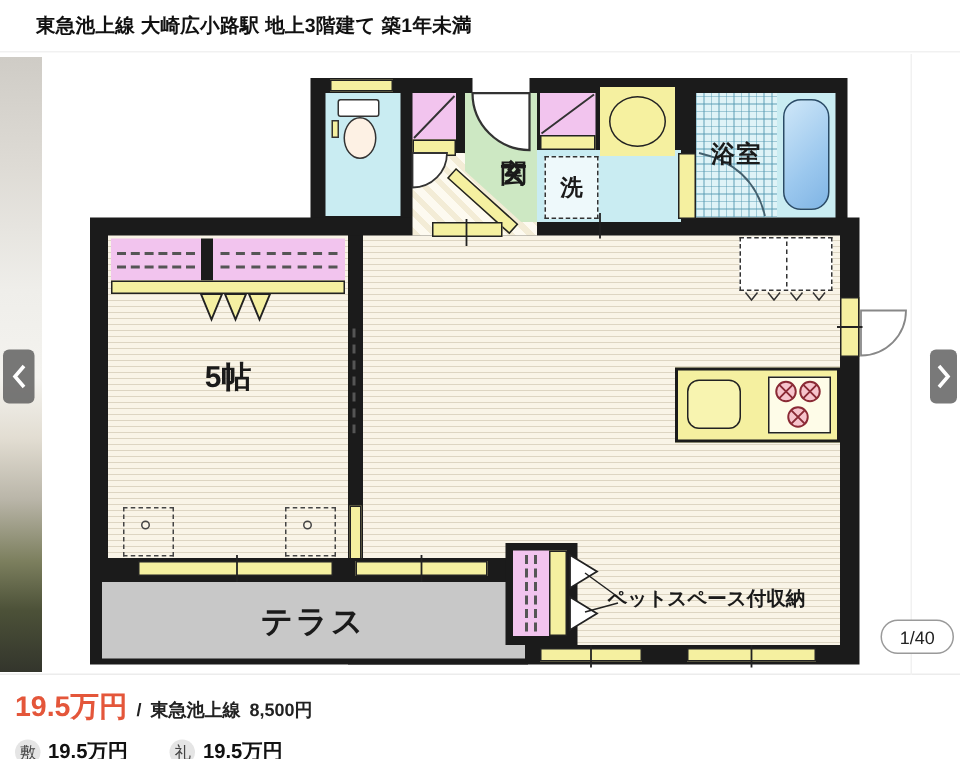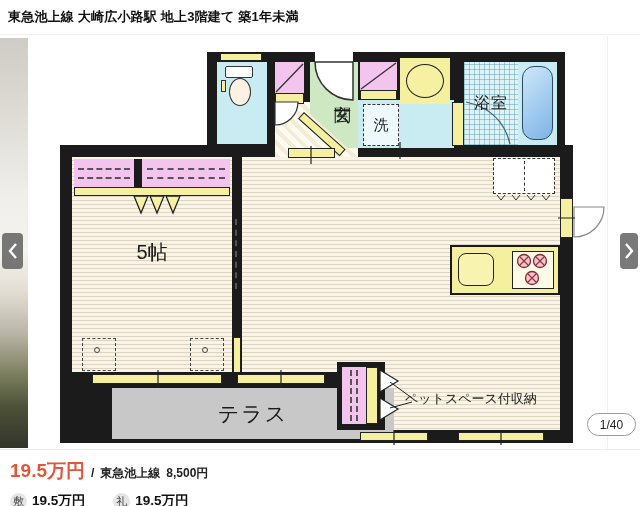--- a/index.html
+++ b/index.html
@@ -2,21 +2,21 @@
 <html><head>
 <meta charset="utf-8">
 <style>
   html,body{margin:0;padding:0;}
   .screen{position:relative;width:640px;height:506px;background:#fff;overflow:hidden;
           font-family:"Liberation Sans","DejaVu Sans",sans-serif;}
   .abs{position:absolute;}
   
   .header{position:absolute;left:0;top:0;width:640px;height:35px;background:#fff;
           border-bottom:1px solid #f1f1f1;display:flex;align-items:center;
-          padding:0 8px;box-sizing:border-box;}
+          padding:0 24px;box-sizing:border-box;}
   .header .title{font-size:13px;font-weight:bold;color:#111;letter-spacing:.2px;}
   
   .gallery{position:absolute;left:0;top:36px;width:640px;height:414px;background:#fff;
            border-bottom:1px solid #ececec;box-sizing:border-box;}
   .prev-strip{position:absolute;left:0;top:2px;width:28px;height:410px;
     background:linear-gradient(180deg,#cfccc6 0%,#dedbd5 18%,#efeeea 38%,#f4f3ef 52%,
       #e2ddd2 62%,#b9b5a8 72%,#7c7f5e 82%,#4c5138 90%,#33352c 100%);}
   .slide-gap{position:absolute;left:607px;top:0;width:1px;height:414px;background:#f1f1f1;}
   .nav-btn{position:absolute;border:none;border-radius:4px;background:rgba(92,92,92,.82);
            display:flex;align-items:center;justify-content:center;cursor:pointer;padding:0;}
@@ -30,21 +30,21 @@
   .stripes{background:repeating-linear-gradient(180deg,#f9f4e7 0 3px,#ddd5c2 3px 4px);}
   .diag{background:repeating-linear-gradient(45deg,#f3ecd6 0 4px,#fdfaf0 4px 9px);}
   .checker{background-color:#dff3f7;background-image:
      repeating-linear-gradient(0deg,rgba(80,150,175,.45) 0 1px,transparent 1px 5px),
      repeating-linear-gradient(90deg,rgba(80,150,175,.45) 0 1px,transparent 1px 5px);}
   .lblue{background:#c9ecf2;}
   .pink{background:#f2c4ee;}
   .yellow{background:#f5f0a0;}
   .green{background:#cde8c3;}
   .gray{background:#c8c8c8;}
-  .plan-label{color:#1a1a1a;font-weight:normal;text-align:center;z-index:30;}
+  .plan-label{color:#1a1a1a;font-weight:bold;text-align:center;z-index:30;}
   .dashline{position:absolute;left:6%;width:88%;height:0;border-top:2px dashed #555;}
   .vdash{position:absolute;top:5%;height:90%;width:0;border-left:2px dashed #555;}
   .overlay-svg{position:absolute;left:0;top:0;z-index:20;pointer-events:none;}
   
   .price{position:absolute;left:0;top:451px;width:640px;height:55px;background:#fff;
          padding:7px 10px 0;box-sizing:border-box;}
   .row1{display:flex;align-items:baseline;gap:6px;}
   .rent{font-size:19px;font-weight:bold;color:#e4563a;}
   .fee{font-size:12px;font-weight:bold;color:#222;}
   .row2{display:flex;align-items:center;margin-top:8px;}
@@ -128,21 +128,21 @@
       </div>
 
       <div class="abs wall" style="left:172px;top:105px;width:10px;height:62px;"></div>
       <div class="abs" style="left:175px;top:167px;width:0;height:70px;border-left:2px dashed #555;"></div>
       <div class="abs wall" style="left:172px;top:237px;width:10px;height:48px;"></div>
       <div class="abs yellow" style="left:173px;top:285px;width:8px;height:45px;border:1px solid #222;"></div>
 
       <div class="abs stripes" style="left:182px;top:105px;width:318px;height:273px;"></div>
       <div class="abs yellow" style="left:228px;top:96px;width:47px;height:10px;border:1px solid #222;"></div>
       <div class="abs wall" style="left:172px;top:320px;width:120px;height:71px;"></div>
-      <div class="abs gray" style="left:8px;top:336px;width:282px;height:51px;display:flex;align-items:center;justify-content:center;margin-left:44px;">
+      <div class="abs gray" style="left:8px;top:336px;width:282px;height:51px;display:flex;align-items:center;justify-content:center;">
         <span class="plan-label" style="font-size:21px;letter-spacing:2px;">テラス</span>
       </div>
       <div class="abs yellow" style="left:32px;top:322px;width:130px;height:10px;border:1px solid #222;"></div>
       <div class="abs yellow" style="left:177px;top:322px;width:88px;height:10px;border:1px solid #222;"></div>
 
       <div class="abs wall" style="left:277px;top:310px;width:48px;height:68px;"></div>
       <div class="abs pink" style="left:282px;top:315px;width:24px;height:57px;">
           <div class="vdash" style="left:8px;"></div>
           <div class="vdash" style="left:14px;"></div>
         </div>

